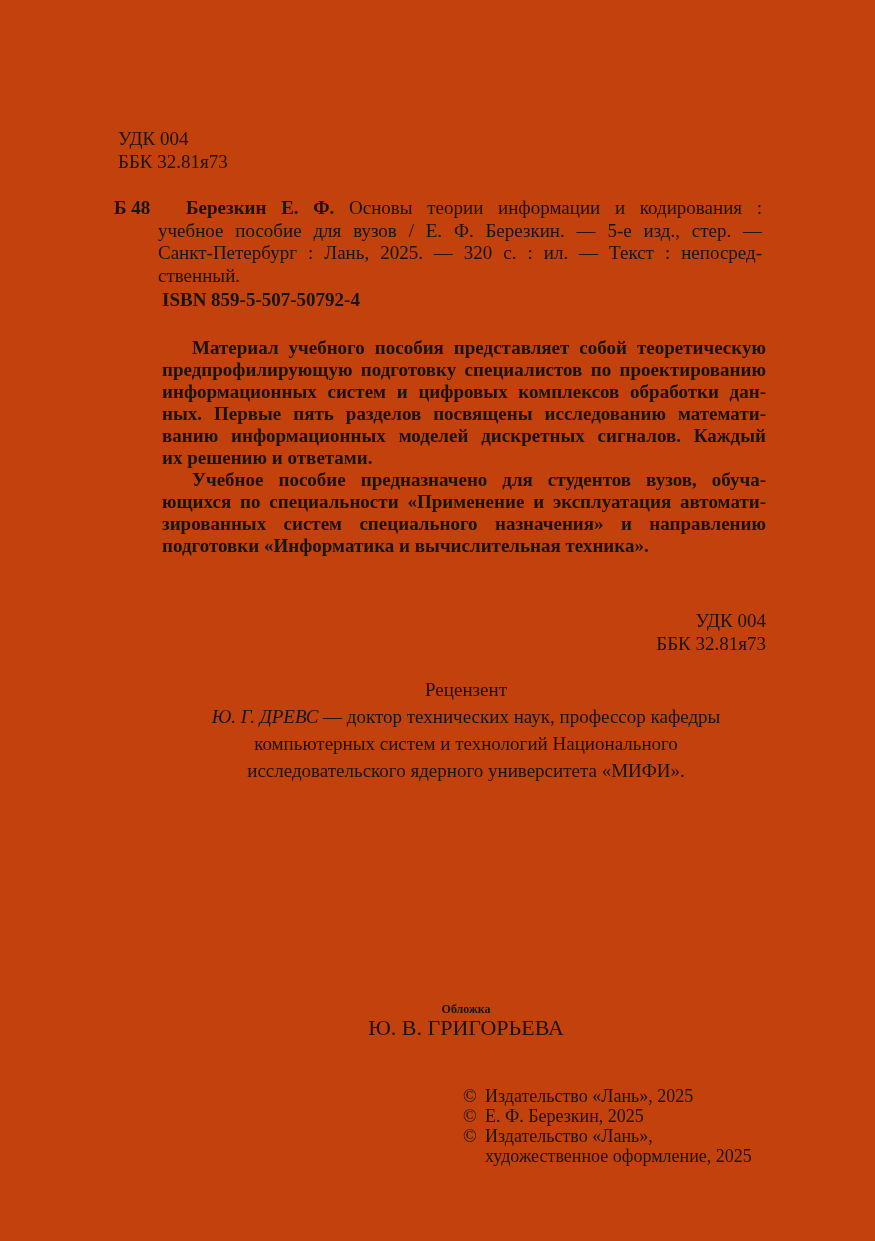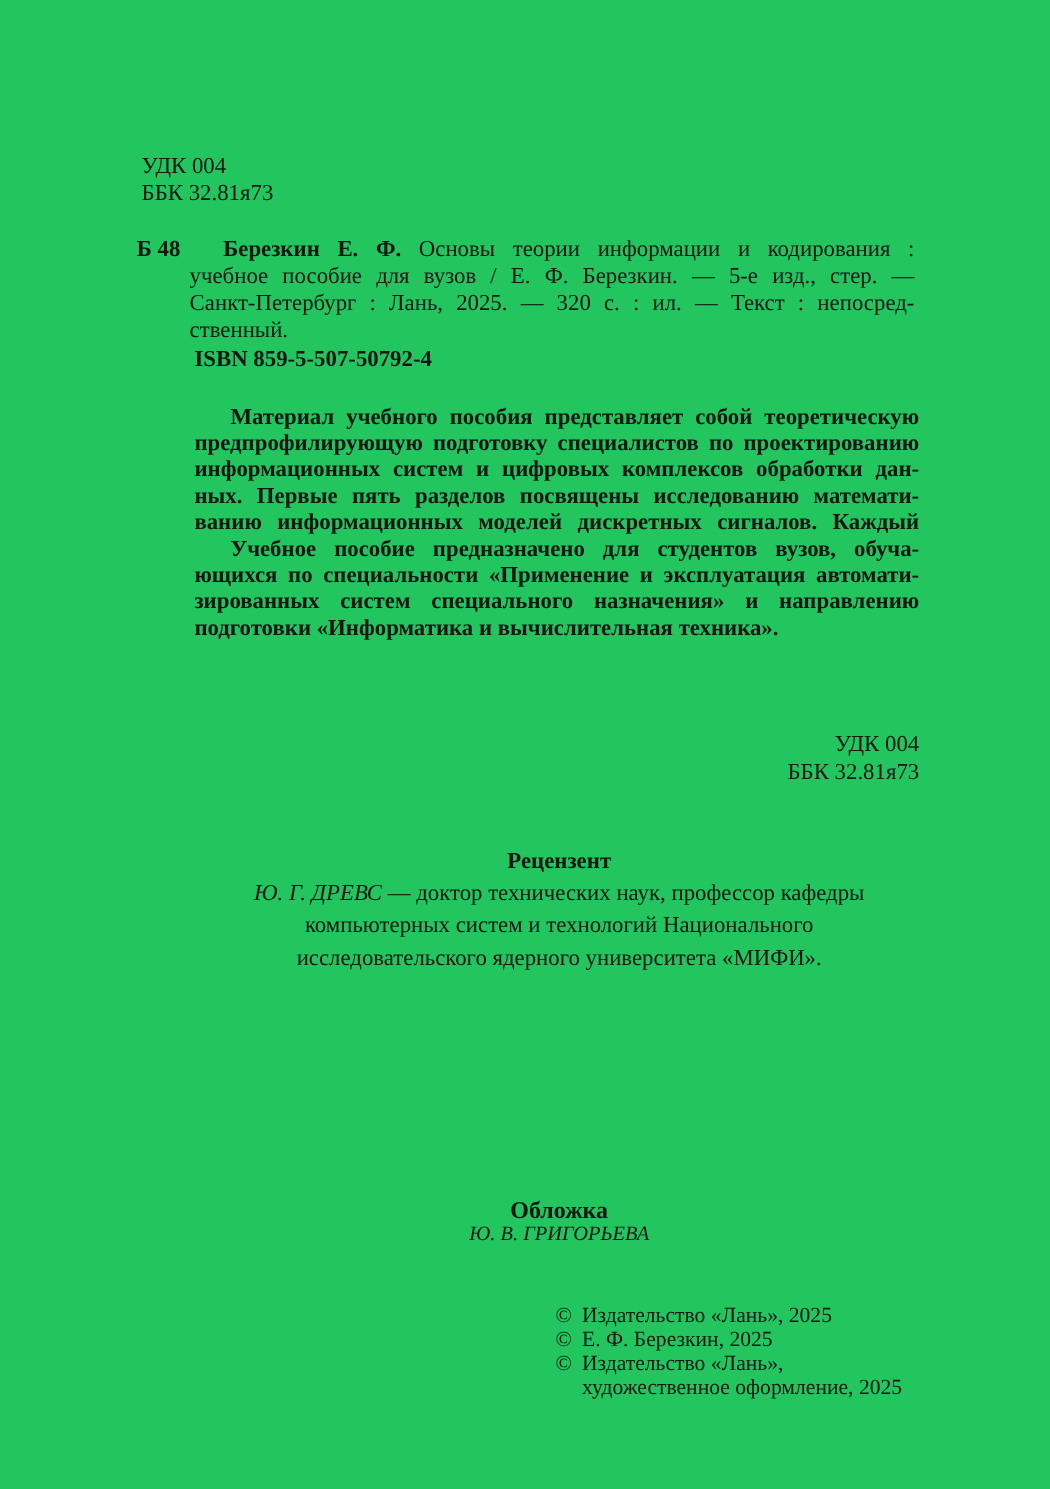--- a/index.html
+++ b/index.html
@@ -1,20 +1,20 @@
 <!DOCTYPE html>
 <html><head>
 <meta charset="utf-8">
 <style>
   html, body { margin: 0; padding: 0; background: #ffffff; }
   .page {
     position: relative;
     width: 875px;
     height: 1241px;
-    background: #22c55e;
+    background: #c2410c;
     color: #151515;
     font-family: "Liberation Serif", "DejaVu Serif", serif;
     font-size: 19px;
     overflow: hidden;
   }
   .abs { position: absolute; }
 
   
   .top-codes { left: 118px; top: 127px; line-height: 23px; }
 
@@ -32,29 +32,29 @@
 
   
   .annotation { left: 162px; top: 337px; width: 604px; line-height: 22px; font-weight: bold; }
   .para .jl:first-child { text-indent: 30px; }
 
   
   .bottom-codes { right: 109px; top: 609px; text-align: right; line-height: 23px; }
 
   
   .reviewer { left: 160px; top: 676px; width: 612px; text-align: center; line-height: 27px; }
-  .reviewer-heading { font-weight: bold; margin-top: 28px; }
+  .reviewer-heading { font-weight: normal; }
 
   .b { font-weight: bold; }
   .i { font-style: italic; text-align: right; }
 
   
   .cover { left: 160px; top: 1000px; width: 612px; text-align: center; }
-  .cover-heading { font-weight: bold; font-size: 20px; line-height: 18px; }
-  .cover-name { font-style: italic; font-size: 17px; line-height: 19px; }
+  .cover-heading { font-weight: bold; font-size: 12px; line-height: 18px; }
+  .cover-name { font-size: 22px; line-height: 19px; }
 
   
   .copyright { left: 463px; top: 1086px; font-size: 18px; line-height: 20px; }
   .c-row { display: flex; }
   .c-sym { width: 22px; flex: 0 0 22px; }
 </style>
 </head>
 <body>
 
 <div class="page">
@@ -74,20 +74,21 @@
 
   <div class="abs isbn">ISBN 859-5-507-50792-4</div>
 
   <div class="abs annotation">
     <div class="para">
         <span class="jl">Материал учебного пособия представляет собой теоретическую</span>
         <span class="jl">предпрофилирующую подготовку специалистов по проектированию</span>
         <span class="jl">информационных систем и цифровых комплексов обработки дан-</span>
         <span class="jl">ных. Первые пять разделов посвящены исследованию математи-</span>
         <span class="jl">ванию информационных моделей дискретных сигналов. Каждый</span>
+        <span class="jl jl-last">их решению и ответами.</span>
       </div>
     <div class="para">
         <span class="jl">Учебное пособие предназначено для студентов вузов, обуча-</span>
         <span class="jl">ющихся по специальности «Применение и эксплуатация автомати-</span>
         <span class="jl">зированных систем специального назначения» и направлению</span>
         <span class="jl jl-last">подготовки «Информатика и вычислительная техника».</span>
       </div>
   </div>
 
   <div class="abs bottom-codes">

